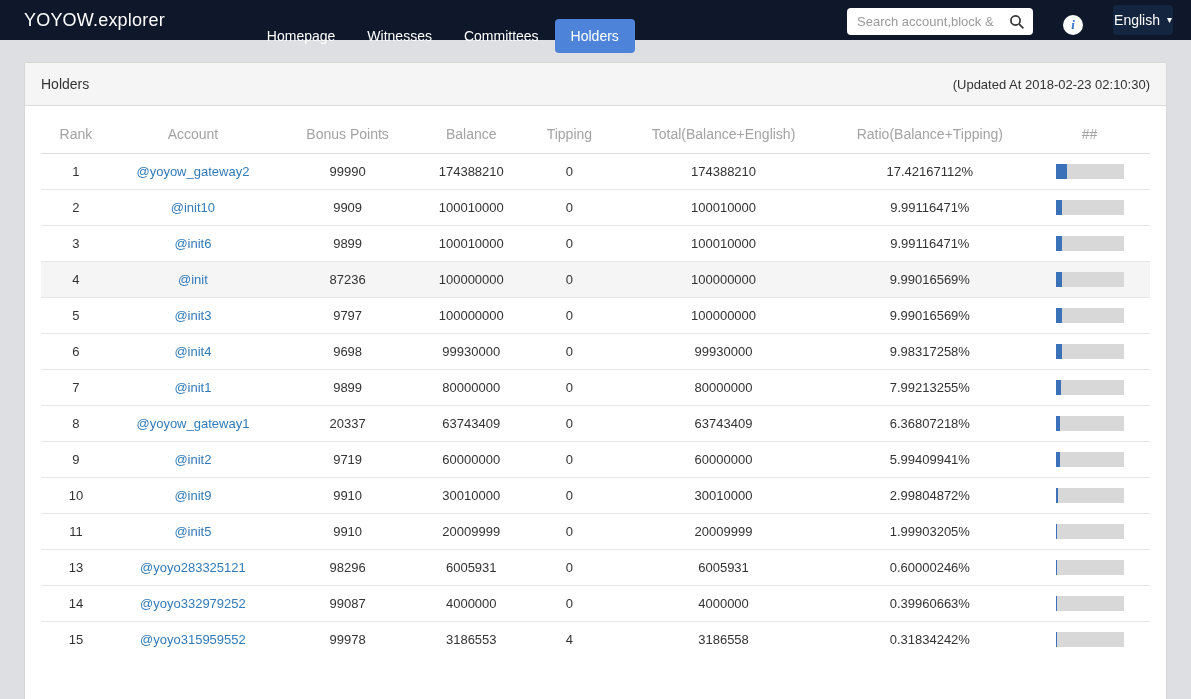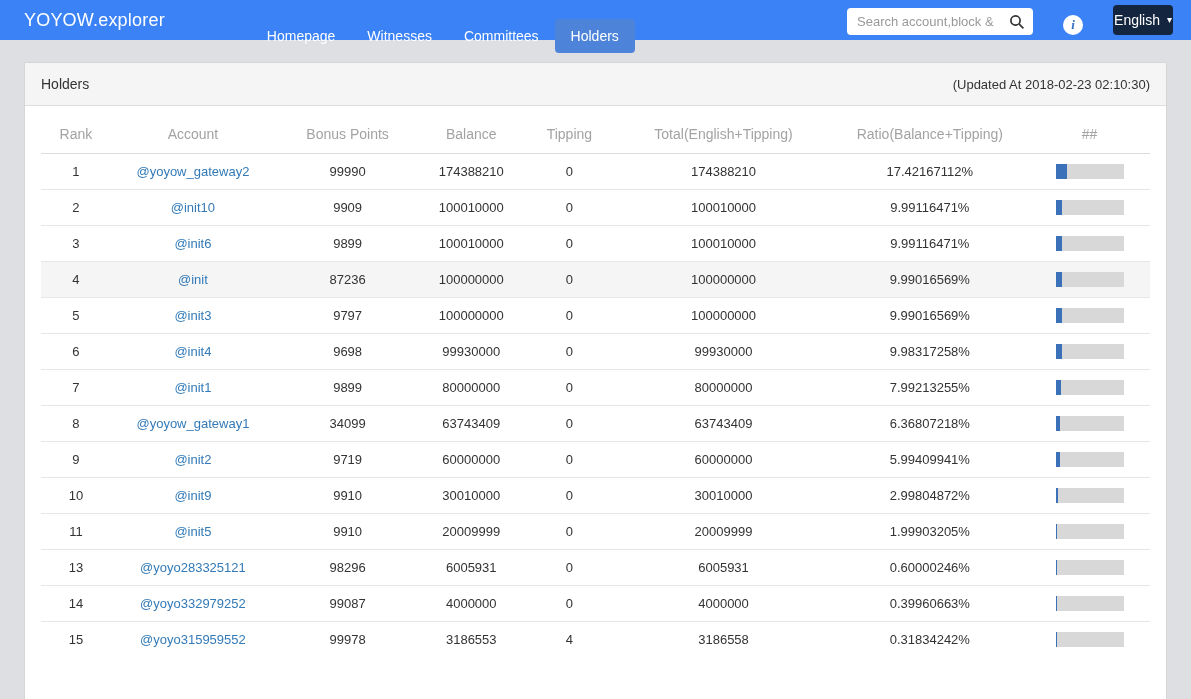--- a/index.html
+++ b/index.html
@@ -5,21 +5,21 @@
   * { box-sizing: border-box; }
   html, body { margin: 0; padding: 0; }
   body {
     width: 1191px; height: 699px; overflow: hidden;
     background: #dddfe2;
     font-family: "Liberation Sans", sans-serif;
   }
 
   
   .navbar {
-    height: 40px; background: #3b82f6;
+    height: 40px; background: #0f172a;
     display: flex; align-items: center;
     padding: 0 18px 0 24px;
   }
   .brand { color: #ffffff; font-size: 18px; letter-spacing: .2px; white-space: nowrap; }
   .nav-links { display: flex; align-items: stretch; margin-left: 86px; height: 40px; margin-top: 32px; }
   .nav-link {
     color: #ffffff; font-size: 14px; text-decoration: none;
     padding: 0 16px; display: flex; align-items: center; height: 40px;
   }
   .nav-link.active { background: #4d84da; border-radius: 4px; height: 34px; margin-top: 3px; }
@@ -127,21 +127,21 @@
     </div>
     <div class="panel-body">
       <table class="holders">
         <thead>
           <tr>
               <th>Rank</th>
               <th>Account</th>
               <th>Bonus Points</th>
               <th>Balance</th>
               <th>Tipping</th>
-              <th>Total(English+Tipping)</th>
+              <th>Total(Balance+English)</th>
               <th>Ratio(Balance+Tipping)</th>
               <th>##</th>
             </tr>
         </thead>
         <tbody>
             <tr class="">
               <td>1</td>
               <td><a class="account-link">@yoyow_gateway2</a></td>
               <td>99990</td>
               <td>174388210</td>
@@ -234,21 +234,21 @@
               <td>7.99213255%</td>
               <td>
                 <div class="bar-track">
                   <div class="bar-fill" style="width: 7.99213%;"></div>
                 </div>
               </td>
             </tr>
             <tr class="">
               <td>8</td>
               <td><a class="account-link">@yoyow_gateway1</a></td>
-              <td>34099</td>
+              <td>20337</td>
               <td>63743409</td>
               <td>0</td>
               <td>63743409</td>
               <td>6.36807218%</td>
               <td>
                 <div class="bar-track">
                   <div class="bar-fill" style="width: 6.36807%;"></div>
                 </div>
               </td>
             </tr>

